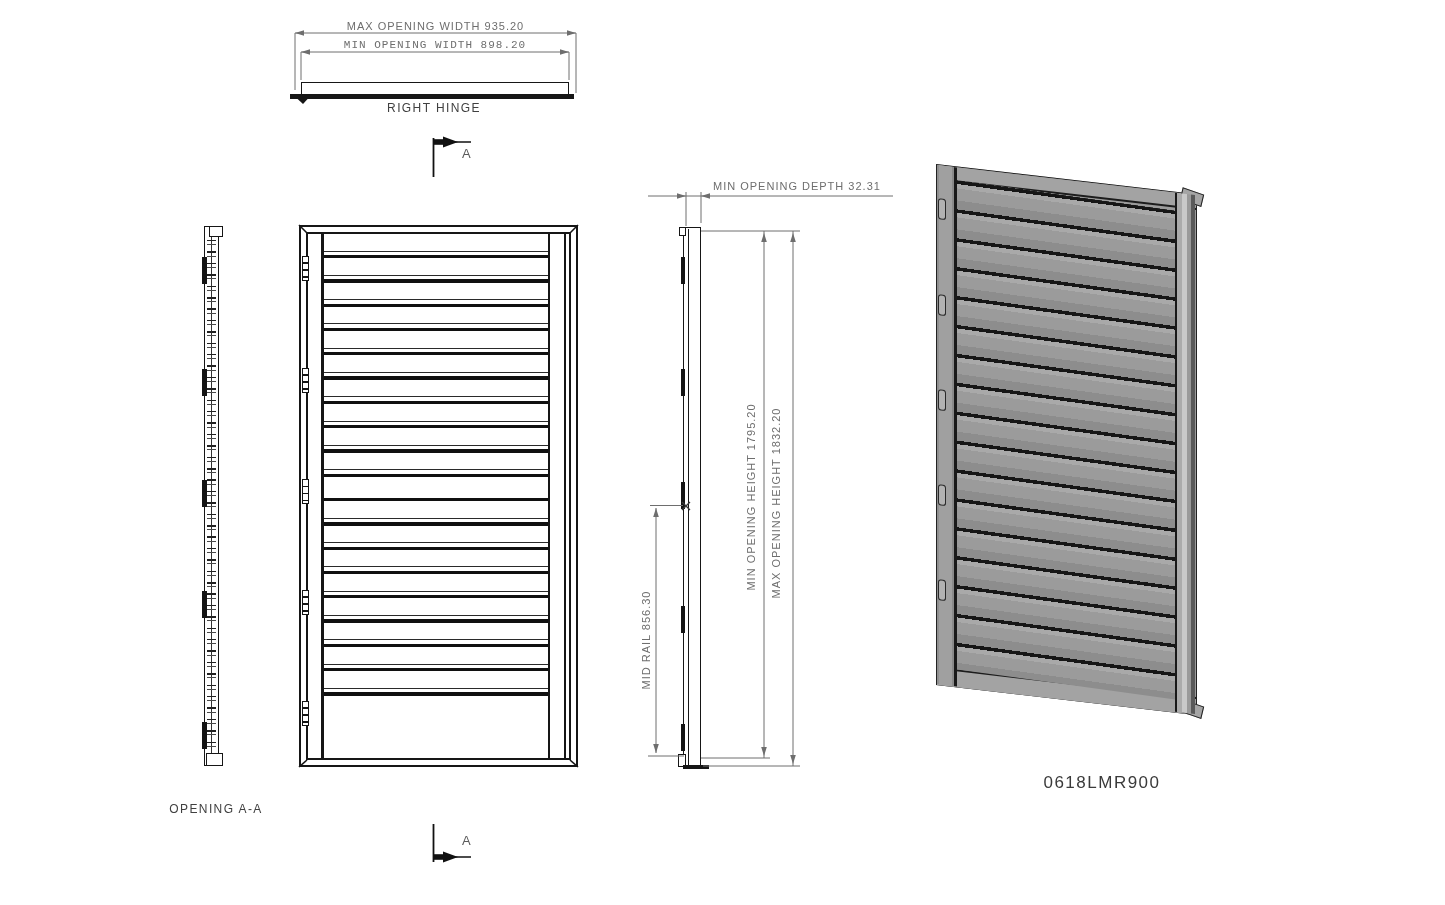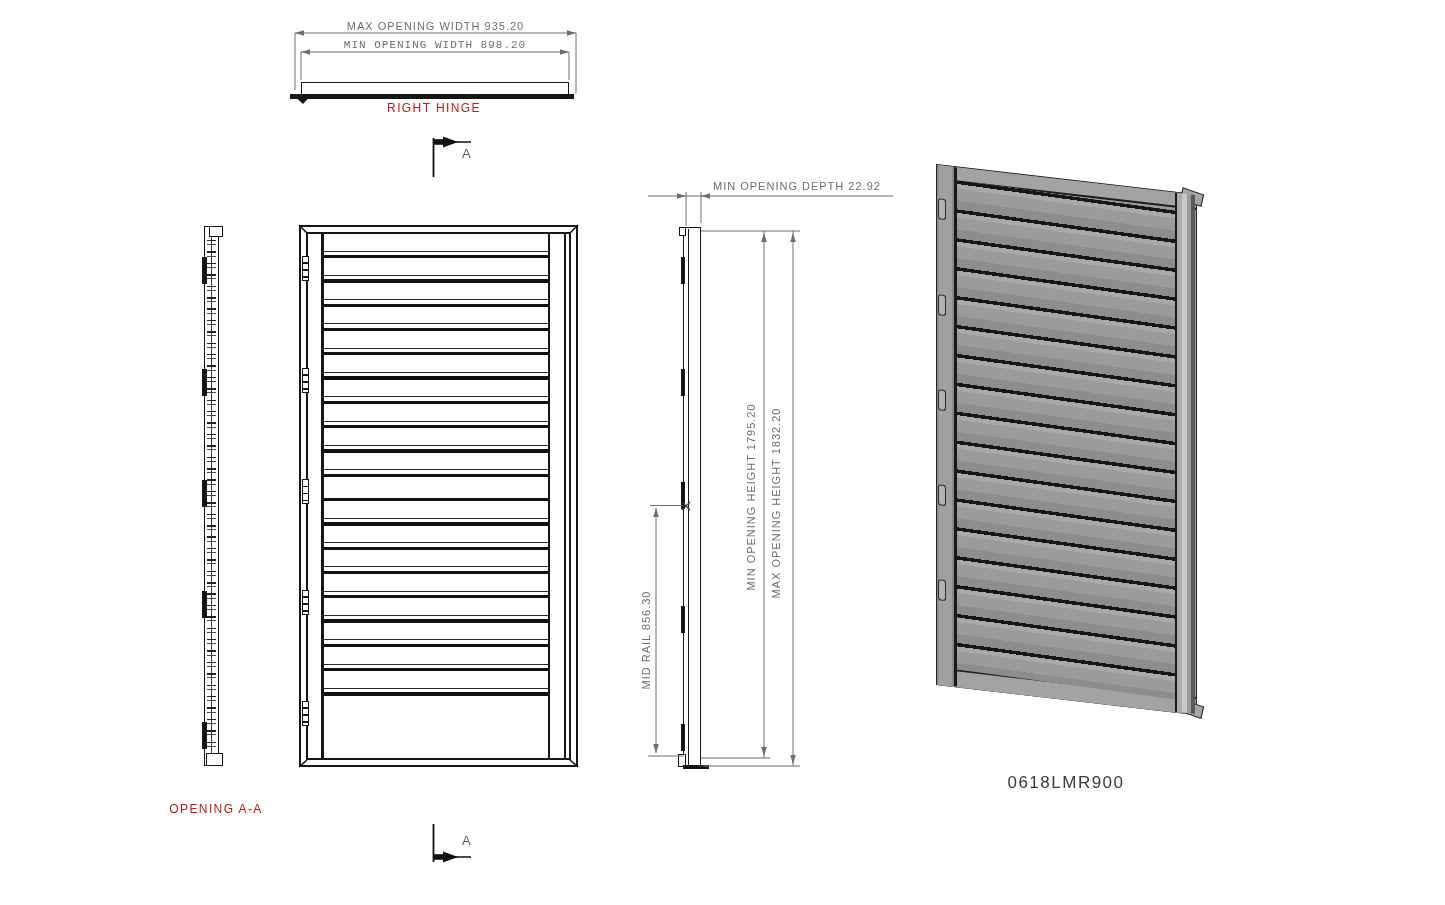--- a/index.html
+++ b/index.html
@@ -5,21 +5,21 @@
   html,body{margin:0;padding:0;background:#ffffff;}
   #canvas{position:relative;width:1281px;height:905px;background:#ffffff;overflow:hidden;
           font-family:"Liberation Sans",sans-serif;}
   .abs{position:absolute;}
   .svg-layer{position:absolute;left:0;top:0;pointer-events:none;}
   
   .dimtext{position:absolute;font-size:11px;color:#6e6e6e;letter-spacing:1px;white-space:nowrap;}
   .dimtext.ctr{text-align:center;}
   .vtext{position:absolute;font-size:11px;color:#6e6e6e;letter-spacing:1px;white-space:nowrap;
          text-align:center;transform:rotate(-90deg);transform-origin:center;height:14px;line-height:14px;}
-  .viewlabel{position:absolute;font-size:12px;color:#b91c1c;letter-spacing:1.4px;white-space:nowrap;text-align:center;}
+  .viewlabel{position:absolute;font-size:12px;color:#404040;letter-spacing:1.4px;white-space:nowrap;text-align:center;}
   .cutlabel{position:absolute;font-size:13px;color:#5a5a5a;letter-spacing:1px;}
   .partlabel{position:absolute;font-size:17px;color:#3a3a3a;letter-spacing:1.5px;text-align:center;white-space:nowrap;}
   
   .ln{position:absolute;background:#161616;}
   .outline{position:absolute;background:#ffffff;border:2px solid #161616;box-sizing:border-box;}
   .outline.thin{border-width:1.5px;}
   
   .hinge-front{position:absolute;width:7px;height:25px;background:#fff;border:1.5px solid #141414;box-sizing:border-box;
     background-image:repeating-linear-gradient(to bottom,transparent 0 5.5px,#141414 5.5px 7px);}
   .hinge-solid{position:absolute;width:5px;height:27px;background:#141414;}
@@ -89,40 +89,40 @@
   <div class="ln" style="left:687.5px;top:229px;width:1.5px;height:537px;"></div>
   <div class="outline thin" style="left:679px;top:227px;width:7px;height:9px;"></div>
   <div class="outline thin" style="left:678px;top:754px;width:8px;height:13px;"></div>
   <div class="ln" style="left:683px;top:765px;width:26px;height:4px;"></div>
   <div class="hinge-solid" style="left:680.5px;top:257px;width:4.5px;"></div>
   <div class="hinge-solid" style="left:680.5px;top:369px;width:4.5px;"></div>
   <div class="hinge-solid" style="left:680.5px;top:482px;width:4.5px;"></div>
   <div class="hinge-solid" style="left:680.5px;top:606px;width:4.5px;"></div>
   <div class="hinge-solid" style="left:680.5px;top:724px;width:4.5px;"></div>
 
-  <div class="dimtext" style="left:713px;top:180px;">MIN OPENING DEPTH 22.92</div>
+  <div class="dimtext" style="left:713px;top:180px;">MIN OPENING DEPTH 32.31</div>
   <div class="vtext" style="left:646px;top:490px;width:210px;">MIN OPENING HEIGHT 1795.20</div>
   <div class="vtext" style="left:671px;top:496px;width:210px;">MAX OPENING HEIGHT 1832.20</div>
   <div class="vtext" style="left:576px;top:633px;width:140px;">MID RAIL 856.30</div>
 
   <div class="iso">
     <div class="iso-horn" style="left:244px;top:-4px;transform:rotate(13deg);"></div>
     <div class="iso-horn" style="left:244px;top:508px;transform:rotate(13deg);"></div>
     <div class="iso-band-top"></div>
     <div class="iso-band-bottom"></div>
     <div class="iso-louvers"></div>
     <div class="iso-band-left"></div>
     <div class="iso-band-right"></div>
     <div class="iso-hinge" style="top:33px;"></div>
     <div class="iso-hinge" style="top:129px;"></div>
     <div class="iso-hinge" style="top:224px;"></div>
     <div class="iso-hinge" style="top:319px;"></div>
     <div class="iso-hinge" style="top:414px;"></div>
   </div>
-  <div class="partlabel" style="left:966px;top:773px;width:200px;">0618LMR900</div>
+  <div class="partlabel" style="left:1002px;top:773px;width:200px;">0618LMR900</div>
 
   <svg class="svg-layer" width="1445" height="905" viewBox="0 0 1445 905">
 
     <g stroke="#6e6e6e" stroke-width="1" fill="none">
       <path d="M295,33 H576"></path>
         <path d="M301,52 H569"></path>
       <path d="M295,33 V90"></path>
         <path d="M576,33 V93"></path>
       <path d="M301,52 V80"></path>
         <path d="M569,52 V80"></path>

